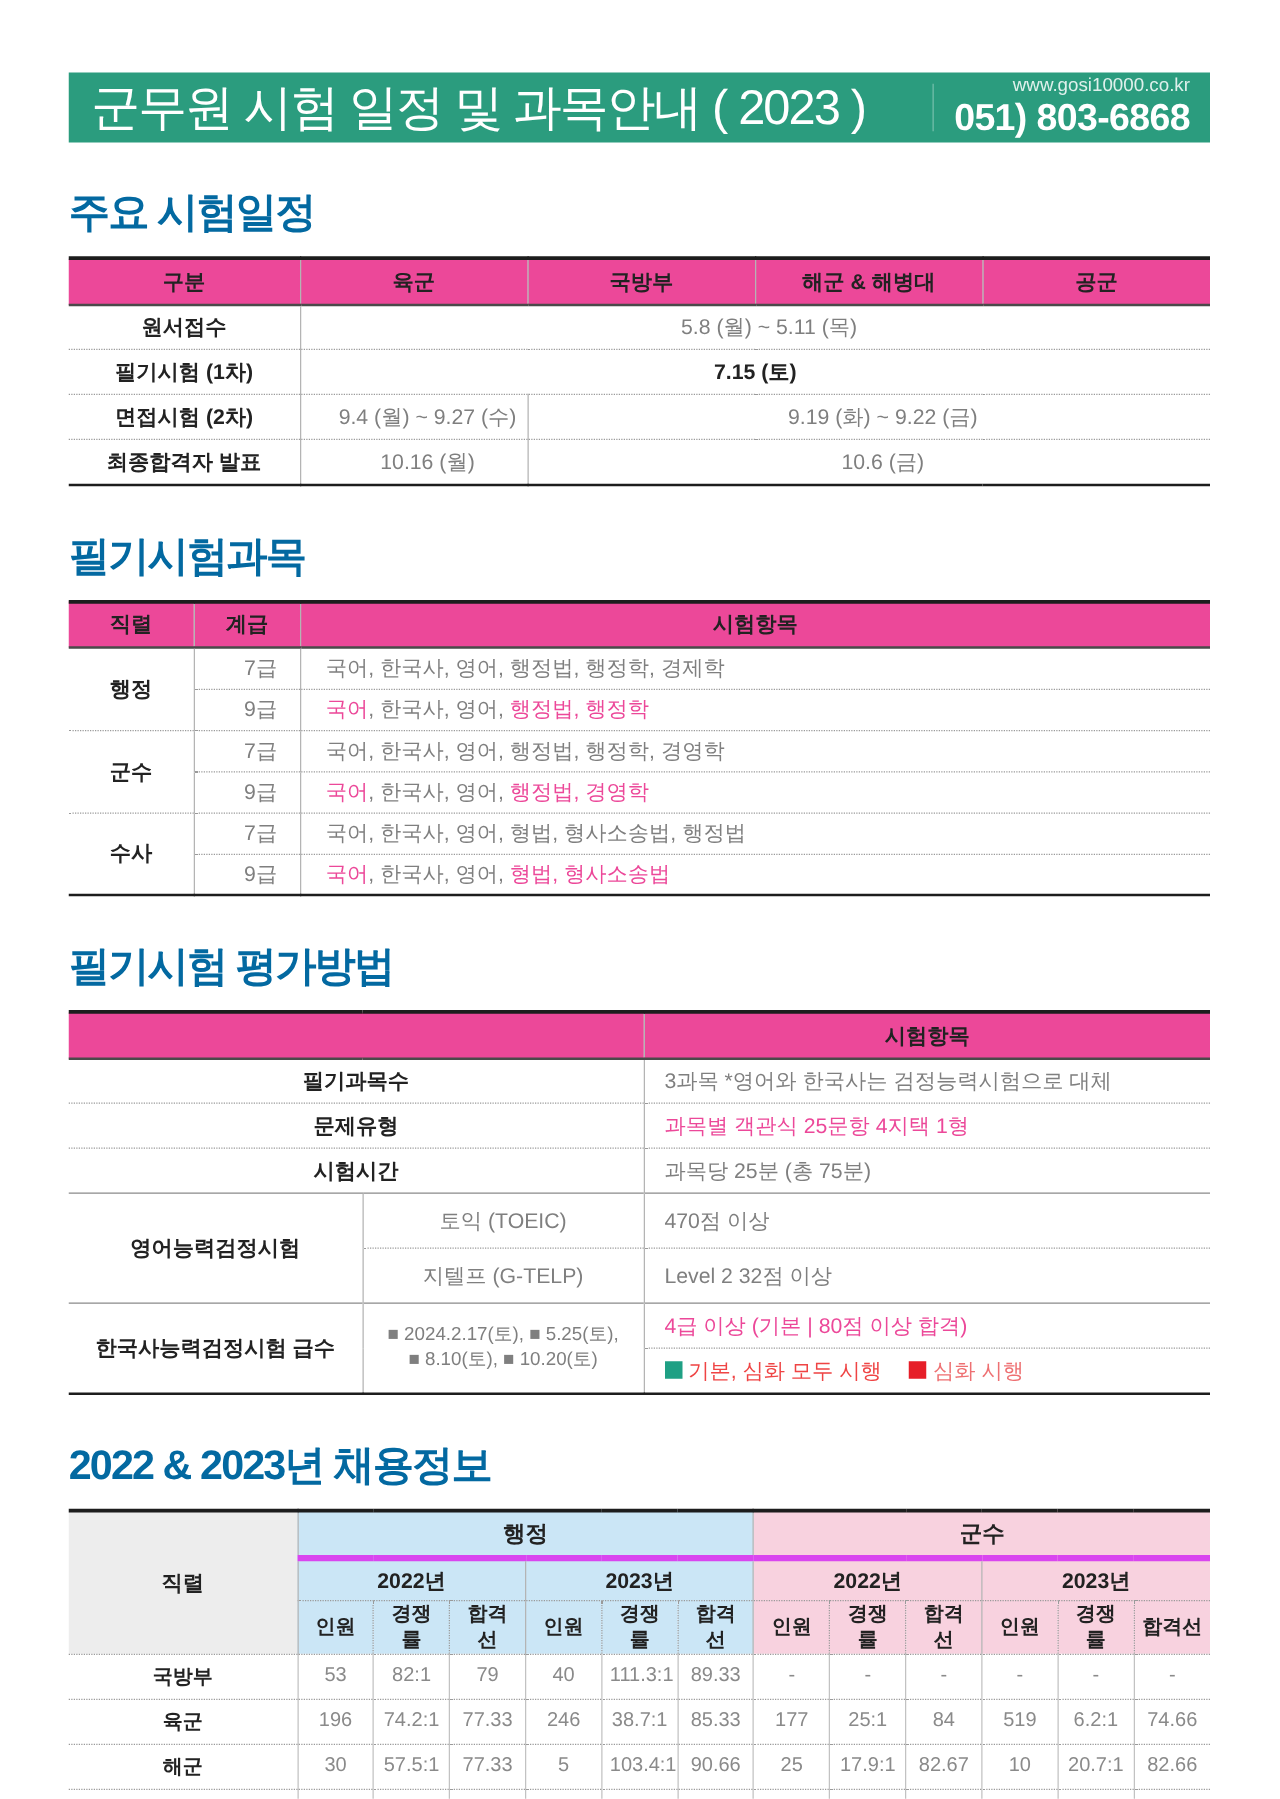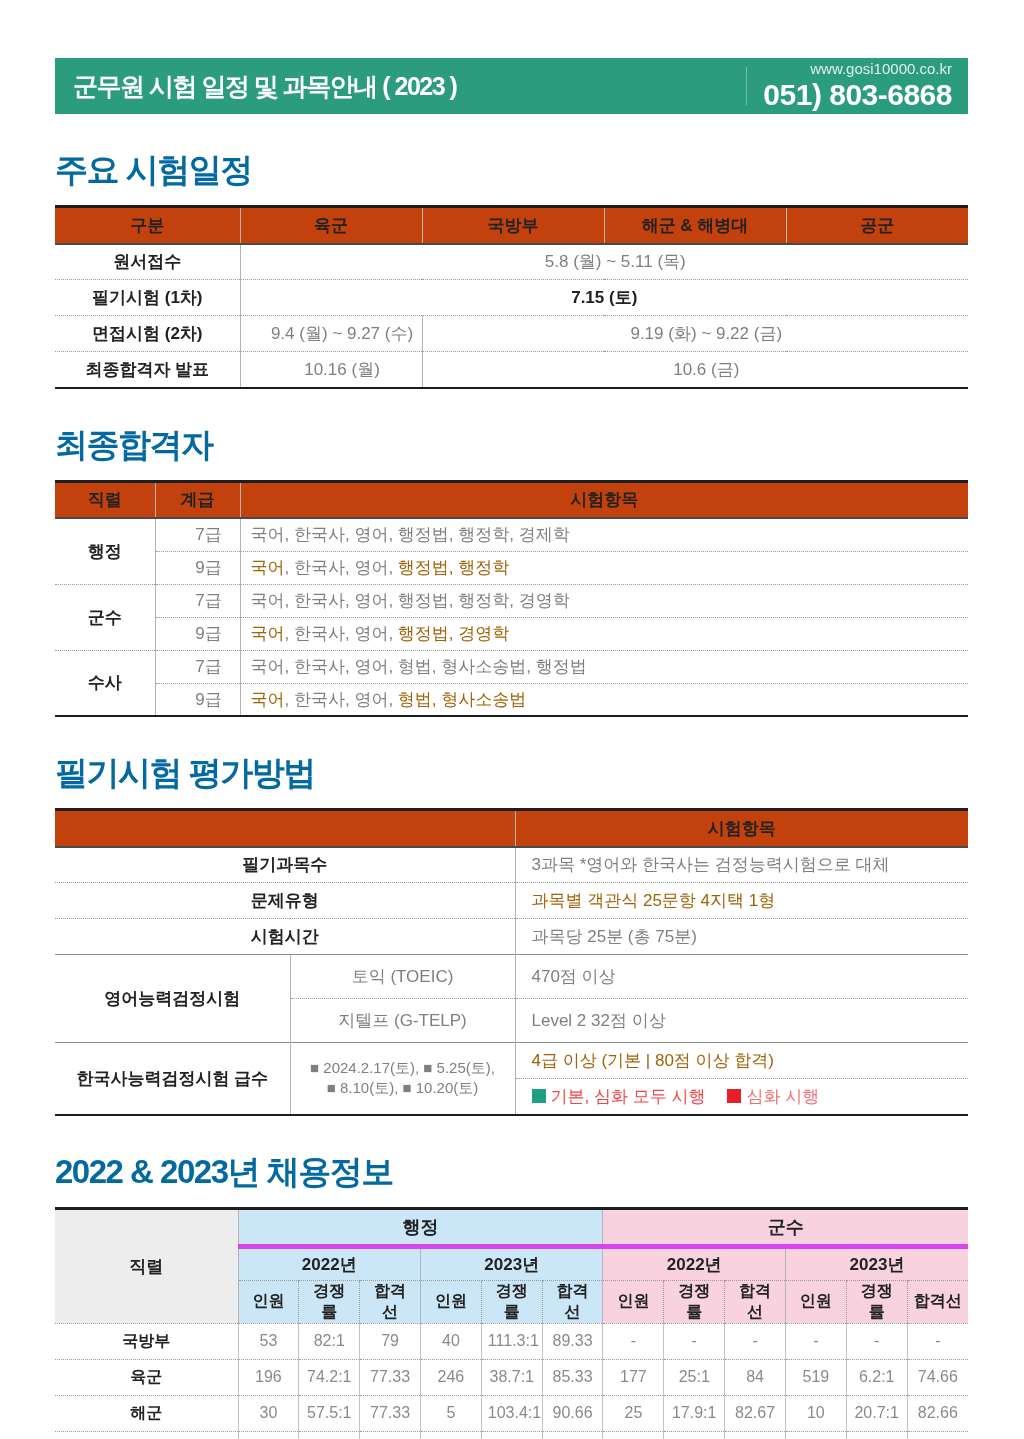--- a/index.html
+++ b/index.html
@@ -12,56 +12,56 @@
   }
   .page { width:913px; margin:0 auto 0 55px; }
 
   
   .banner {
     margin-top:58px; height:56px; background:#2b9c7e;
     display:flex; align-items:center; justify-content:space-between;
     padding:0 16px 0 18px;
   }
   .banner-title {
-    color:#ffffff; font-size:25px; font-weight:700; letter-spacing:-1.5px;
+    color:#ffffff; font-size:39px; font-weight:400; letter-spacing:-1.5px;
     white-space:nowrap;
   }
   .banner-right {
     display:flex; align-items:center; height:100%;
   }
   .banner-divider { width:1px; height:38px; background:rgba(255,255,255,.35); margin-right:16px; }
   .banner-contact { text-align:right; line-height:1.12; }
   .banner-site  { color:rgba(255,255,255,.85); font-size:15px; }
   .banner-phone { color:#ffffff; font-size:30px; font-weight:800; letter-spacing:-0.5px; }
 
   
   .section-title {
     color:#0369a1; font-size:33px; font-weight:800; letter-spacing:-1.5px;
     margin:34px 0 12px 0;
   }
 
   
   table { border-collapse:collapse; table-layout:fixed; width:913px;
           border-top:3px solid #1d1d1d; border-bottom:2px solid #1d1d1d; }
   th, td { padding:0 6px; font-size:17px; text-align:center; vertical-align:middle; }
-  thead th { background:#c2410c; font-weight:700; color:#222; height:37px;
+  thead th { background:#ec4899; font-weight:700; color:#222; height:37px;
              border-bottom:2px solid #4a4a4a; }
   .vl  { border-left:1px solid #b4b4b4; }
   .dot { border-top:1px dotted #9a9a9a; }
   .sol { border-top:1px solid #8a8a8a; }
   .lbl { font-weight:700; color:#222; }
   .val { color:#7f7f7f;padding-left:28px; }
-  .red { color:#a16207; }
+  .red { color:#ec4899; }
   .bold-dark { color:#222; font-weight:700;margin-left:28px; }
 
   
   .t1 td { height:36px; }
   
   .t2 td { height:33px; }
-  .t2 .subjects { text-align:left; padding-left:10px; }
+  .t2 .subjects { text-align:left; padding-left:20px; }
   
   .t3 td { height:36px; }
   .t3 .value { text-align:left; padding-left:16px; }
   .t3 .mid { color:#7f7f7f; }
   .t3 .tall { height:44px; }
   .t3 .dates { font-size:15px; line-height:1.35; }
   .legend-sq { display:inline-block; width:14px; height:14px; margin:0 5px -1px 0; }
   .sq-green { background:#1fa084; }
   .sq-red   { background:#e61e28; }
   .legend-basic { color:#ef4444; }
@@ -130,21 +130,21 @@
         <td class="vl dot val" colspan="3">9.19 (화) ~ 9.22 (금)</td>
       </tr>
       <tr>
         <td class="lbl dot">최종합격자 발표</td>
         <td class="vl dot val">10.16 (월)</td>
         <td class="vl dot val" colspan="3">10.6 (금)</td>
       </tr>
     </tbody>
   </table>
 
-  <div class="section-title">최종합격자</div>
+  <div class="section-title">필기시험과목</div>
   <table class="t2">
     <colgroup>
         <col style="width:100px">
         <col style="width:85px">
         <col style="width:728px">
       </colgroup>
     <thead>
       <tr>
         <th>직렬</th>
         <th class="vl">계급</th>

